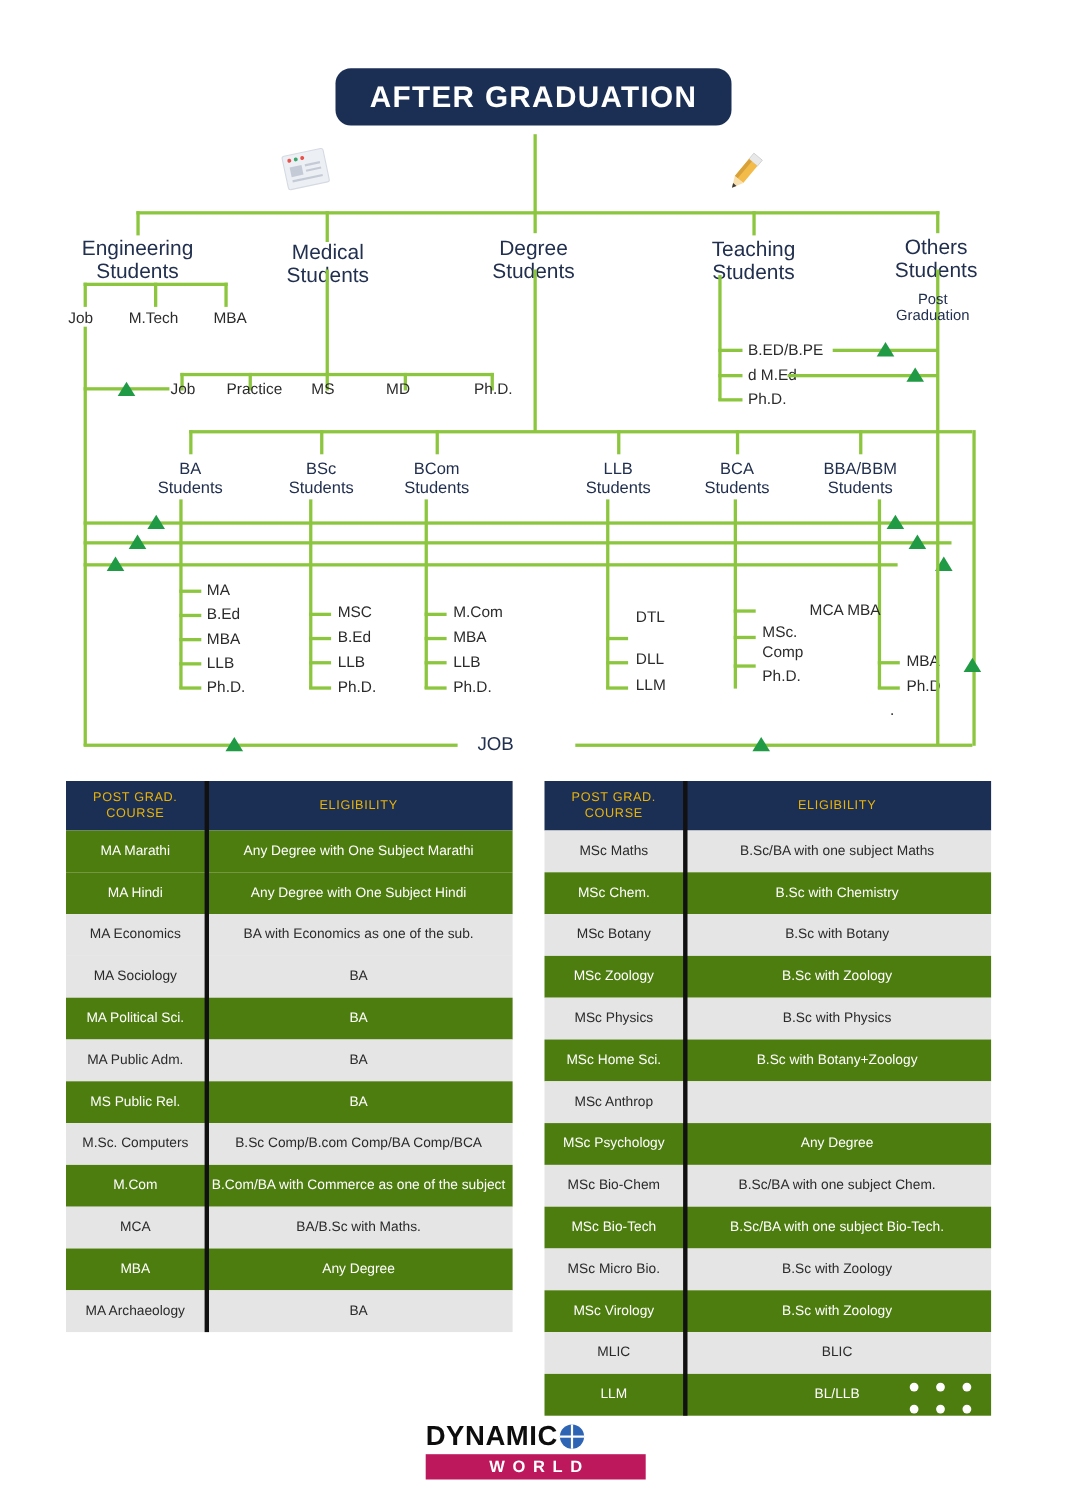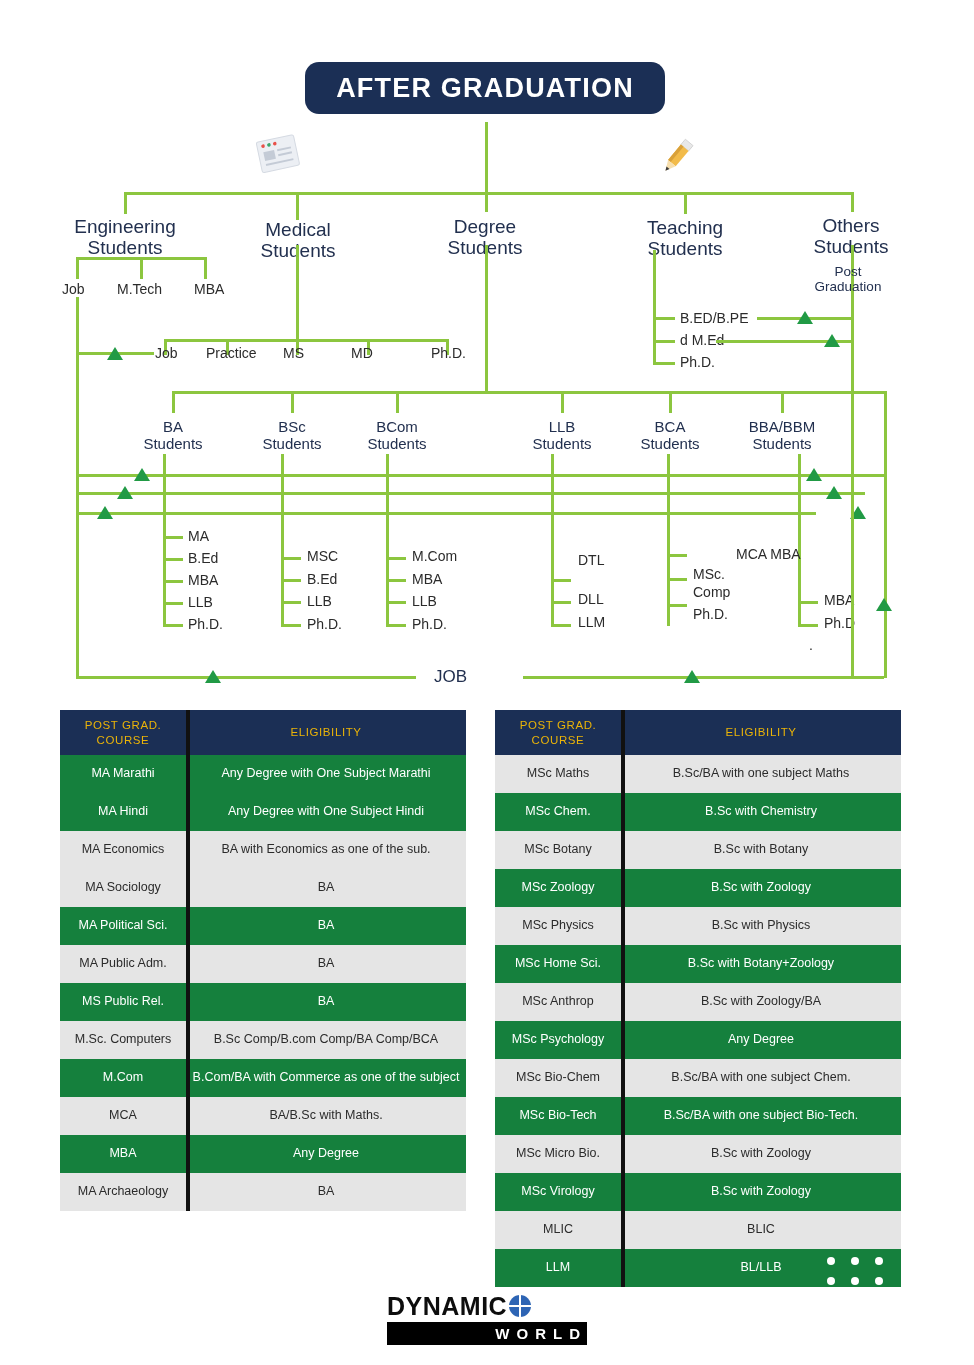--- a/index.html
+++ b/index.html
@@ -58,21 +58,21 @@
     display: flex; align-items: center; justify-content: center;
     text-align: center; font-size: 11.5px; letter-spacing: .6px; line-height: 1.25;
   }
   .c1 { width: 126px; flex: 0 0 126px; }
   .c2 { width: 280px; flex: 0 0 280px; }
   .row { display: flex; min-height: 38px; position: relative; }
   .row .c1, .row .c2 {
     display: flex; align-items: center; justify-content: center;
     text-align: center; font-size: 12.5px; line-height: 1.25; padding: 4px 6px;
   }
-  .row.alt { background: #15803d; }
+  .row.alt { background: #4d7c0f; }
   .row.alt .c1, .row.alt .c2 { color: #ffffff; }
   .row.plain { background: #e5e5e5; }
   .row.plain .c1, .row.plain .c2 { color: #2b2b2b; }
   .tbl-divider {
     position: absolute; left: 126px; top: 0; width: 4px; height: 100%;
     background: #111111;
   }
   .dots { position: absolute; right: 4px; bottom: 0px; width: 80px; height: 40px; }
   .dots i {
     position: absolute; width: 8px; height: 8px; border-radius: 50%;
@@ -88,22 +88,22 @@
   .logo-globe {
     position: absolute; left: 122px; top: 3px; width: 22px; height: 22px;
     border-radius: 50%; background: #2d64b4;
   }
   .logo-globe:before, .logo-globe:after {
     content: ""; position: absolute; background: #ffffff;
   }
   .logo-globe:before { left: 0; top: 10px; width: 22px; height: 1.5px; }
   .logo-globe:after { left: 10px; top: 0; width: 1.5px; height: 22px; }
   .logo-bar {
-    background: #000000; color: #ffffff; font-size: 15px; font-weight: bold;
-    letter-spacing: 7px; text-align: right; padding: 3px 0 3px 7px; margin-top: 2px;
+    background: #be185d; color: #ffffff; font-size: 15px; font-weight: bold;
+    letter-spacing: 7px; text-align: center; padding: 3px 0 3px 7px; margin-top: 2px;
   }
 </style>
 </head>
 <body>
 
 <div id="root">
 
   <div class="title-wrap">
     <svg class="news-icon" viewBox="0 0 48 40">
       <g transform="rotate(-12 24 20)">
@@ -413,21 +413,20 @@
         <div class="row plain">
           <div class="c1">MSc Physics</div>
           <div class="c2">B.Sc with Physics</div>
         </div>
         <div class="row alt">
           <div class="c1">MSc Home Sci.</div>
           <div class="c2">B.Sc with Botany+Zoology</div>
         </div>
         <div class="row plain">
           <div class="c1">MSc Anthrop</div>
-          <div class="c2">B.Sc with Zoology/BA</div>
         </div>
         <div class="row alt">
           <div class="c1">MSc Psychology</div>
           <div class="c2">Any Degree</div>
         </div>
         <div class="row plain">
           <div class="c1">MSc Bio-Chem</div>
           <div class="c2">B.Sc/BA with one subject Chem.</div>
         </div>
         <div class="row alt">

